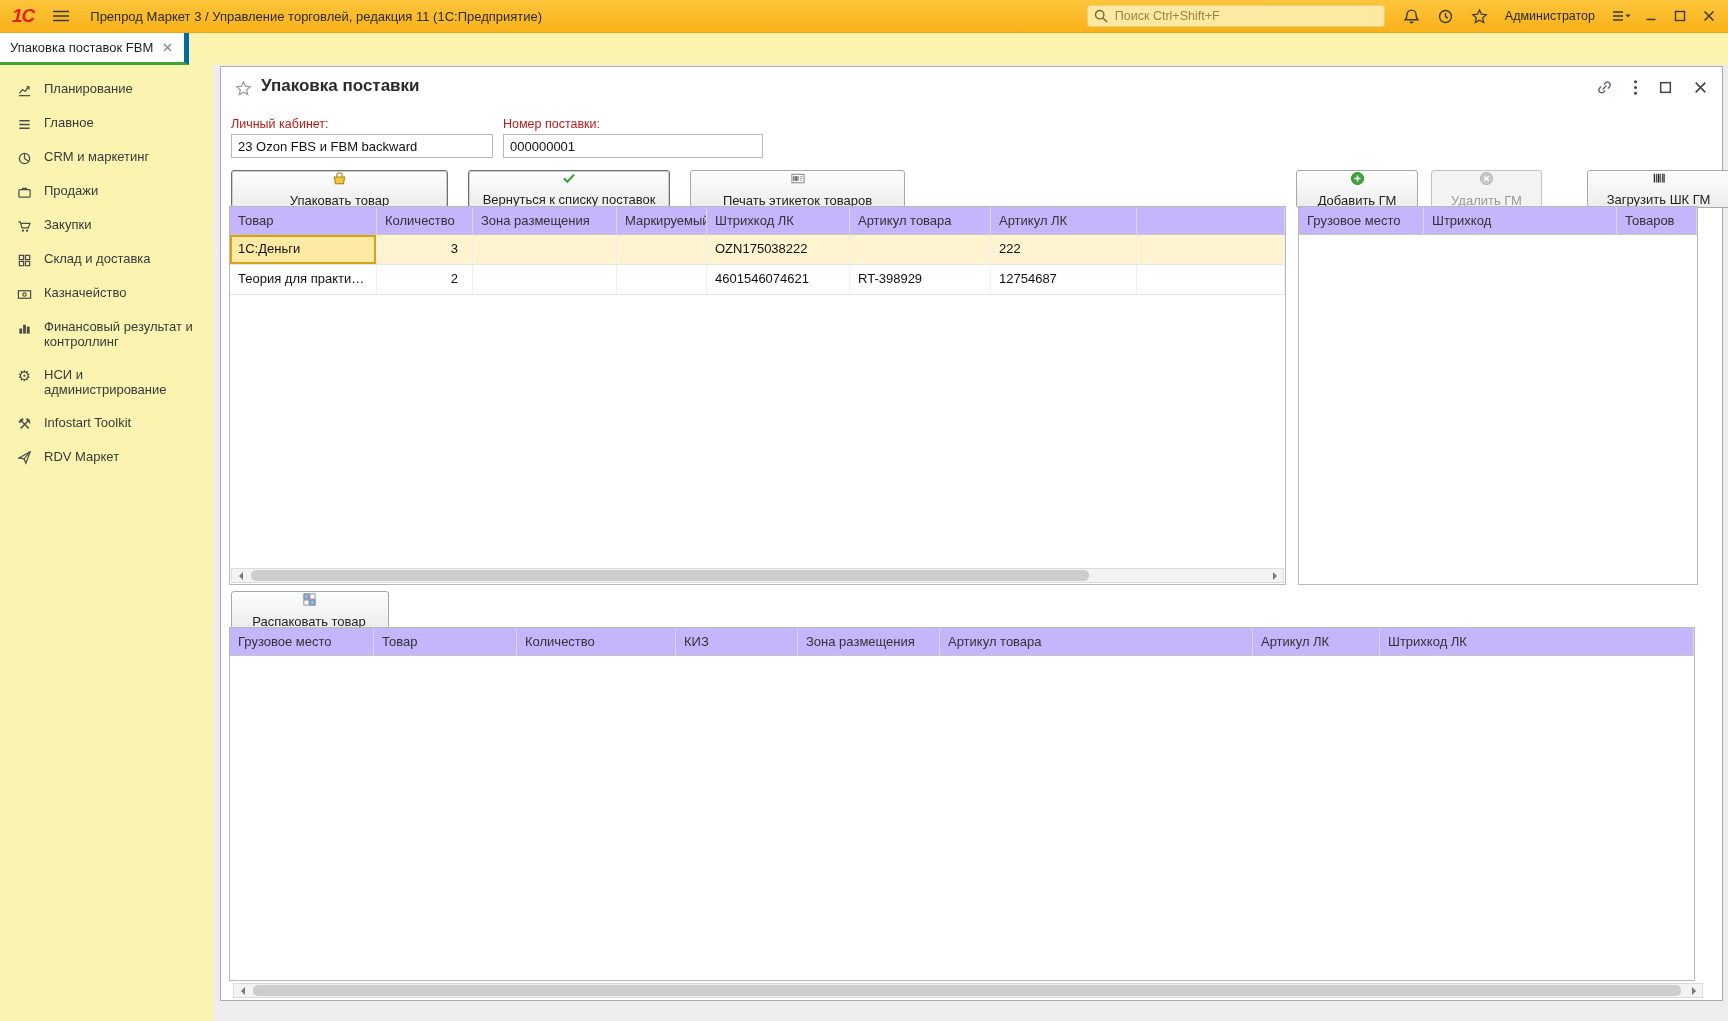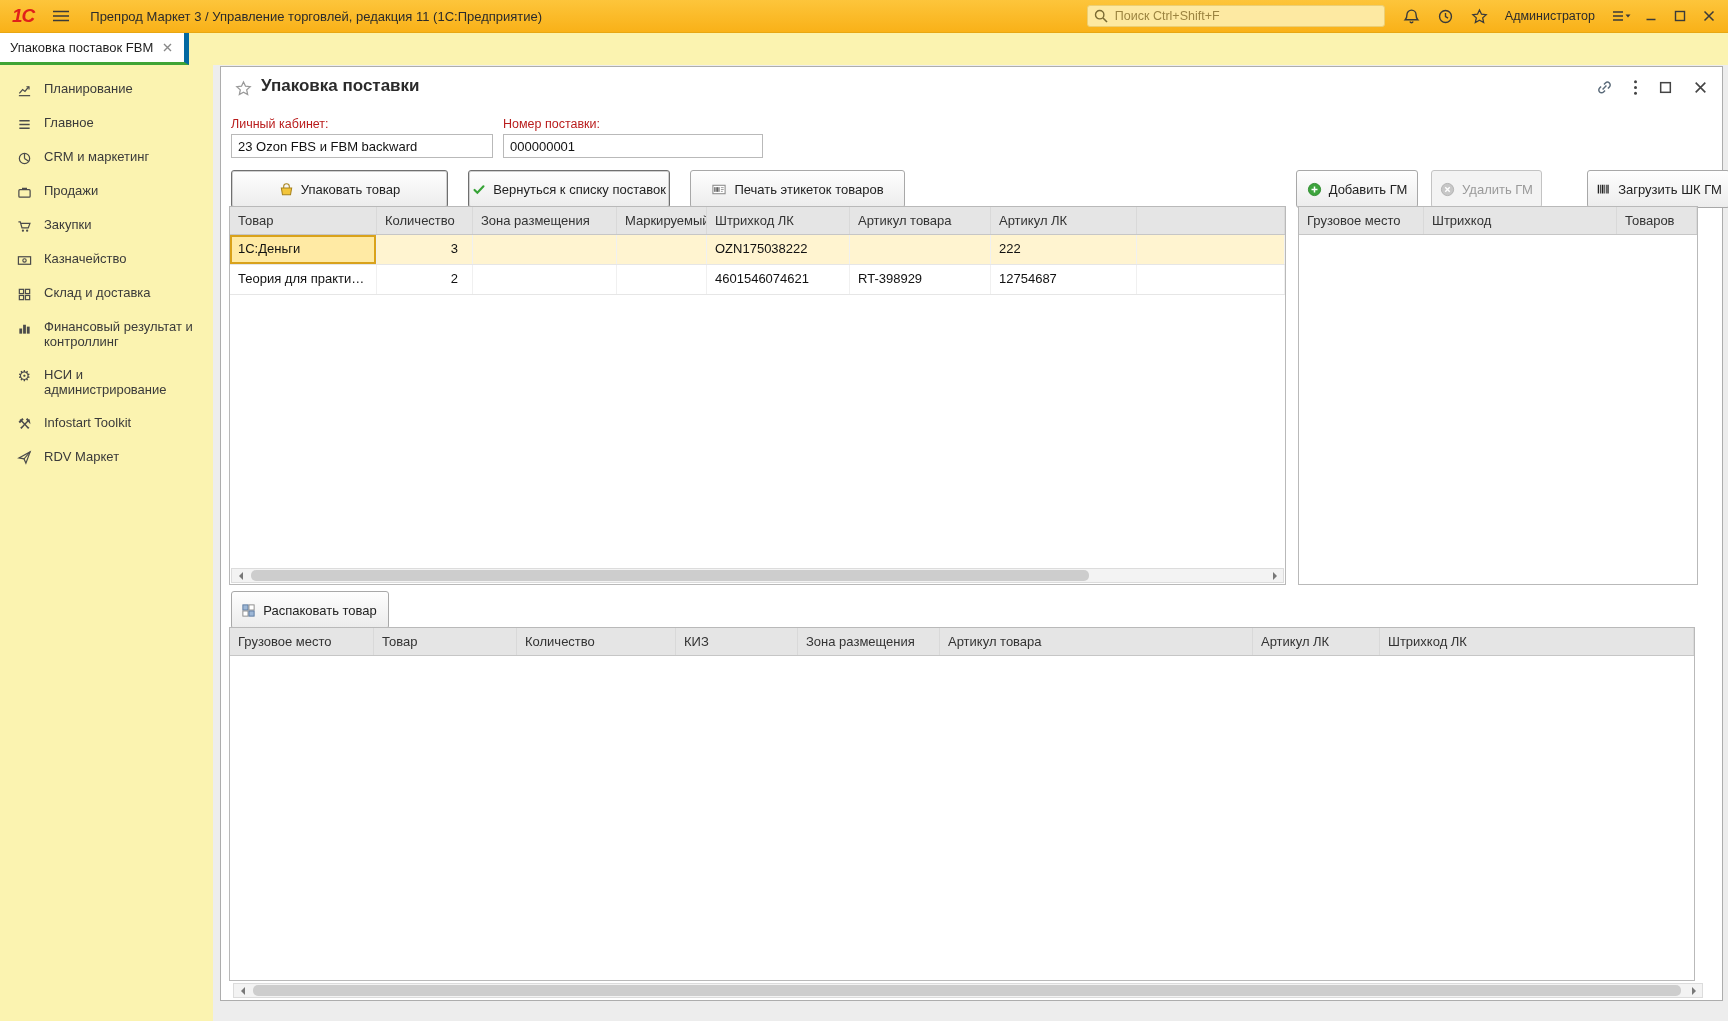--- a/index.html
+++ b/index.html
@@ -51,26 +51,26 @@
   .fw-title { position:absolute; left:40px; top:9px; font-size:17px; font-weight:bold; color:#2b2b2b; }
   .fw-icons { position:absolute; right:14px; top:12px; display:flex; gap:20px; align-items:center; }
 
   .flabel { position:absolute; font-size:12.5px; color:#b91c1c; white-space:nowrap; }
   .finput { position:absolute; height:24px; border:1px solid #b9b9b9; background:#fff;
             font:13px "Liberation Sans",sans-serif; color:#111; padding:0 6px; outline:none; }
 
   .btn { position:absolute; height:38px; background:linear-gradient(#fefefe,#ececec);
          border:1px solid #a8a8a8; border-radius:3px; display:flex; align-items:center;
          justify-content:center; gap:7px; font-size:13px; color:#222; padding:0 10px;
-         cursor:pointer; white-space:nowrap; }
+         cursor:pointer; white-space:nowrap;flex-direction:column; }
   .btn.default { border:1px solid #6f6f6f; box-shadow:inset 0 0 0 1px #cfcfcf; }
   .btn.disabled { color:#9a9a9a; background:#f3f3f3; border-color:#c3c3c3; cursor:default; }
 
   .tbl { position:absolute; border:1px solid #b9b9b9; background:#fff; overflow:hidden; }
-  .thead { display:grid; background:#e5e5e5; border-bottom:1px solid #c6c6c6; }
+  .thead { display:grid; background:#c4b5fd; border-bottom:1px solid #c6c6c6; }
   .thead > div { padding:6px 8px; font-size:13px; color:#333; border-right:1px solid #d9d9d9;
                  white-space:nowrap; overflow:hidden; height:27px; cursor:pointer; }
   .trow { display:grid; border-bottom:1px solid #e6e6e6; height:30px; }
   .trow > div { padding:6px 8px; border-right:1px solid #f0f0f0; white-space:nowrap;
                 overflow:hidden; text-overflow:ellipsis; font-size:13px; color:#111; cursor:default; }
   .grid-main   { grid-template-columns:147px 96px 144px 90px 143px 141px 146px minmax(40px,1fr); }
   .grid-gm     { grid-template-columns:125px 193px minmax(40px,1fr); }
   .grid-bottom { grid-template-columns:144px 143px 159px 122px 142px 313px 127px minmax(40px,1fr); }
   .num { text-align:right; padding-right:14px !important; }
   .row-selected { background:#fff4d0; }
@@ -209,38 +209,38 @@
             <path d="M1.5 3h2l1.8 6.5H12l1.8-4.8H4.2" fill="none" stroke="#4b4b4b" stroke-width="1.3"></path>
             <circle cx="6.3" cy="12.5" r="1.2" fill="#4b4b4b"></circle>
             <circle cx="10.8" cy="12.5" r="1.2" fill="#4b4b4b"></circle>
           </svg>
         </span>
       <span>Закупки</span>
     </div>
     <div class="side-item">
       <span class="ic">
           <svg width="15" height="15" viewBox="0 0 16 16">
-            <rect x="1.5" y="4" width="13" height="8" fill="none" stroke="#4b4b4b" stroke-width="1.3"></rect>
-            <circle cx="8" cy="8" r="1.8" fill="none" stroke="#4b4b4b" stroke-width="1.2"></circle>
-          </svg>
-        </span>
-      <span>Казначейство</span>
-    </div>
-    <div class="side-item">
-      <span class="ic">
-          <svg width="15" height="15" viewBox="0 0 16 16">
             <g fill="none" stroke="#4b4b4b" stroke-width="1.3">
               <rect x="2.5" y="2.5" width="4.5" height="4.5"></rect>
               <rect x="9" y="2.5" width="4.5" height="4.5"></rect>
               <rect x="2.5" y="9" width="4.5" height="4.5"></rect>
               <rect x="9" y="9" width="4.5" height="4.5"></rect>
             </g>
           </svg>
         </span>
       <span>Склад и доставка</span>
+    </div>
+    <div class="side-item">
+      <span class="ic">
+          <svg width="15" height="15" viewBox="0 0 16 16">
+            <rect x="1.5" y="4" width="13" height="8" fill="none" stroke="#4b4b4b" stroke-width="1.3"></rect>
+            <circle cx="8" cy="8" r="1.8" fill="none" stroke="#4b4b4b" stroke-width="1.2"></circle>
+          </svg>
+        </span>
+      <span>Казначейство</span>
     </div>
     <div class="side-item">
       <span class="ic">
           <svg width="15" height="15" viewBox="0 0 16 16">
             <rect x="2.5" y="8" width="3" height="5.5" fill="#4b4b4b"></rect>
             <rect x="6.5" y="4" width="3" height="9.5" fill="#4b4b4b"></rect>
             <rect x="10.5" y="6" width="3" height="7.5" fill="#4b4b4b"></rect>
           </svg>
         </span>
       <span>Финансовый результат и контроллинг</span>

